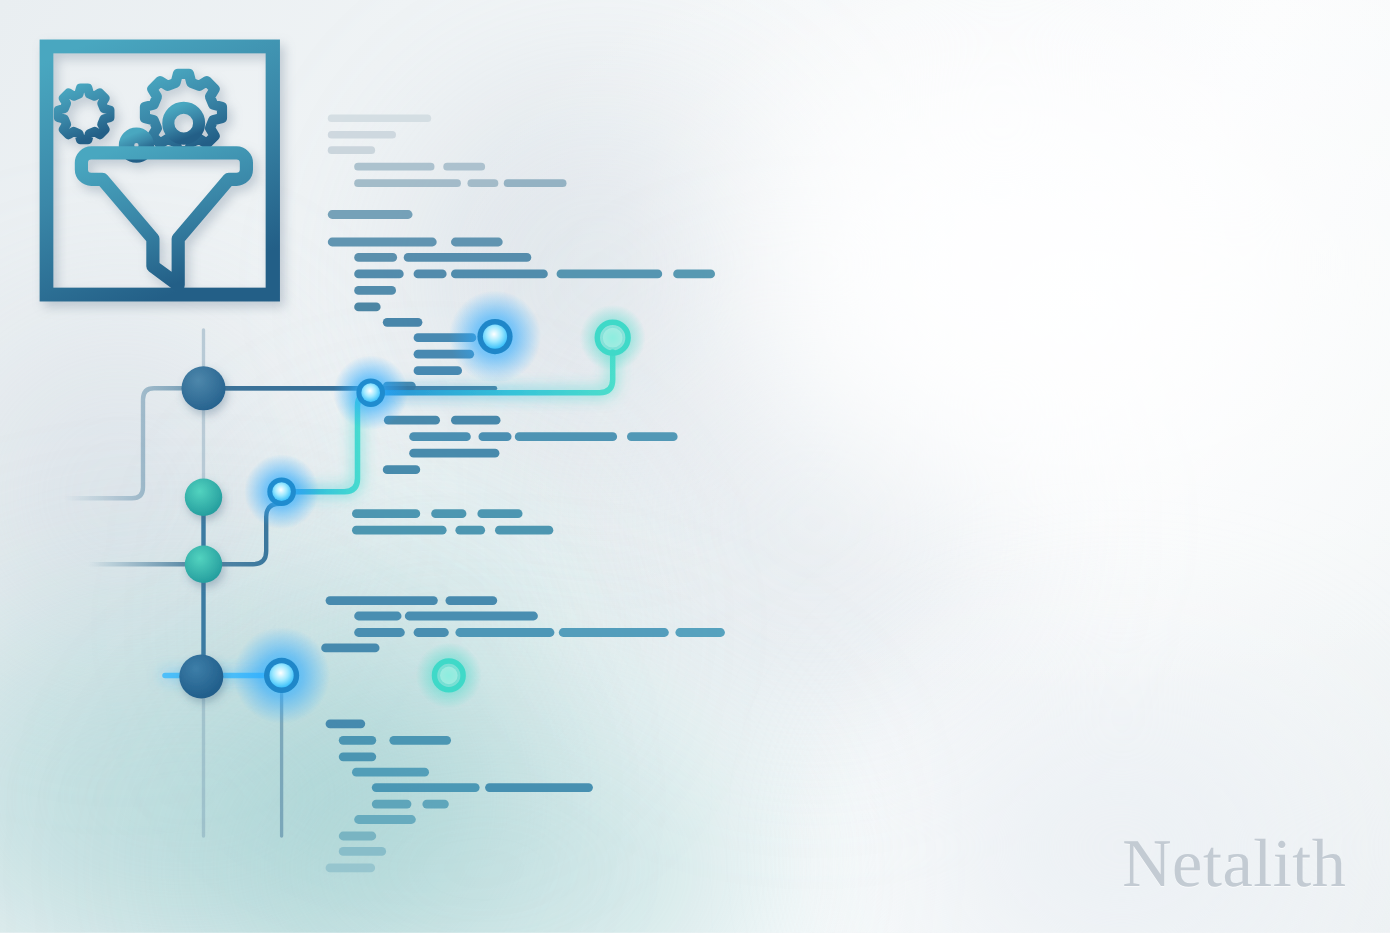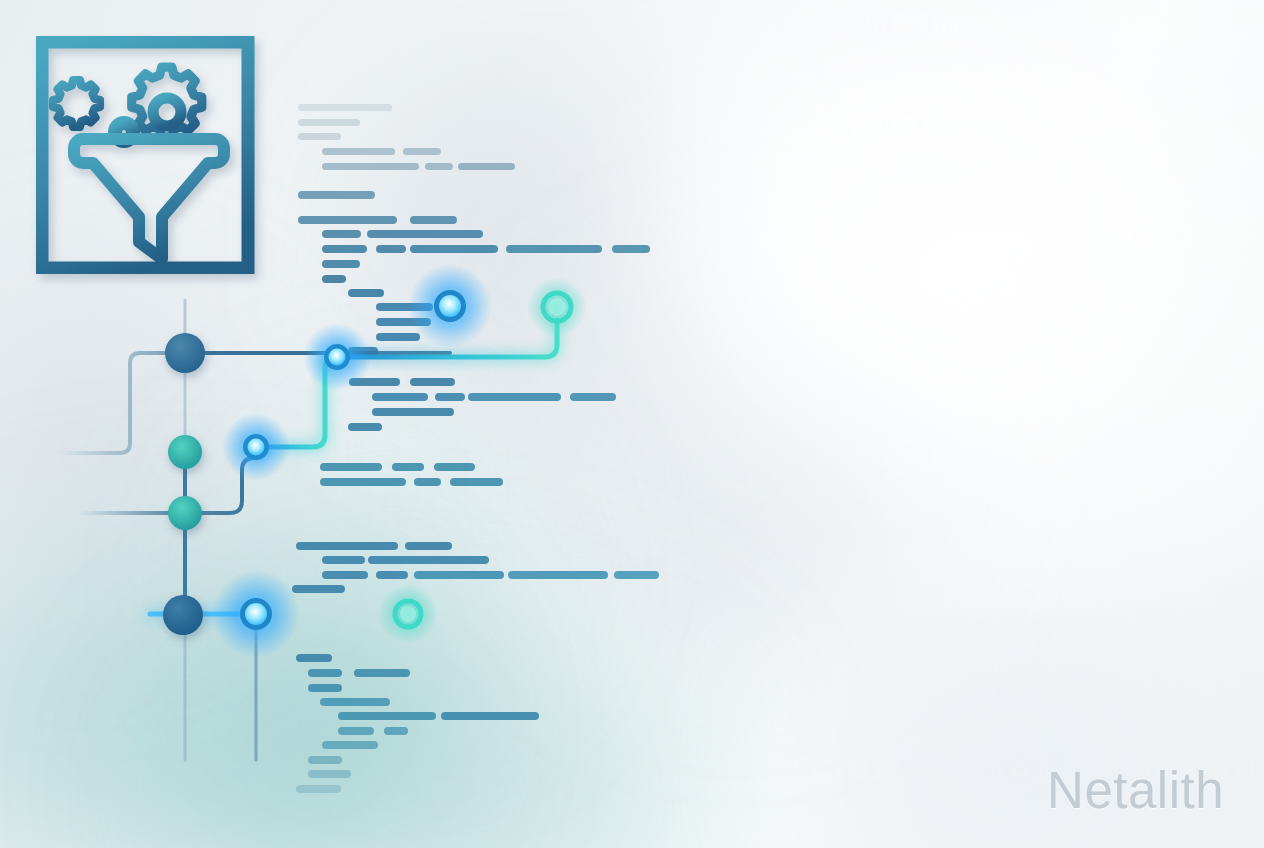--- a/index.html
+++ b/index.html
@@ -35,22 +35,22 @@
   .circuit{position:absolute;left:0;top:0;width:700px;height:848px;}
   .circuit svg{display:block;}
 
   
   .codebars{position:absolute;left:0;top:0;width:700px;height:848px;}
   .codebars svg{display:block;}
 
   
   .wordmark{
     position:absolute;right:40px;bottom:32px;
-    font-family:Liberation Sans, sans-serif;
-    font-size:51px;font-weight:300;letter-spacing:.5px;
+    font-family:Liberation Serif, serif;
+    font-size:62px;font-weight:300;letter-spacing:.5px;
     color:#c3cbd3;line-height:1;
     text-shadow:0 1px 0 rgba(255,255,255,.6);
     user-select:none;
   }
 </style>
 </head>
 <body>
 
 <div id="stage">
 

